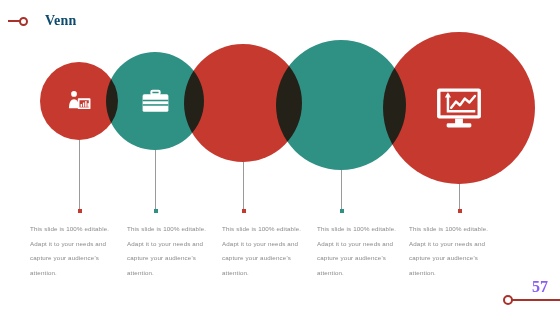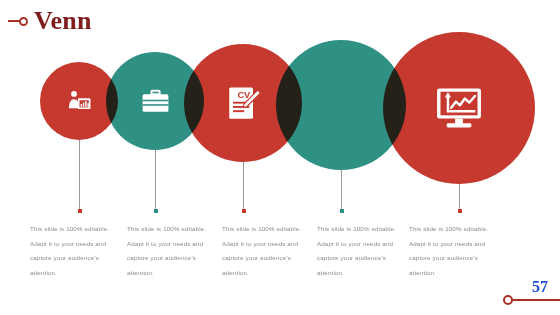--- a/index.html
+++ b/index.html
@@ -37,25 +37,25 @@
   .title-marker-ring {
     width: 9px;
     height: 9px;
     border: 2px solid #a8312a;
     border-radius: 50%;
     box-sizing: border-box;
     margin-left: -1px;
   }
   .title-text {
     font-family: "Liberation Serif", serif;
-    font-size: 26px;
+    font-size: 14px;
     font-weight: bold;
-    color: #7f1d1d;
+    color: #0c4a6e;
     letter-spacing: 0.2px;
-    margin-left: 6px;
+    margin-left: 17px;
     line-height: 1;
   }
 
   
   .venn-stage {
     position: absolute;
     left: 0;
     top: 44px;
     width: 560px;
     height: 150px;
@@ -101,21 +101,21 @@
   }
 
   
   .page-num {
     position: absolute;
     right: 12px;
     bottom: 19px;
     font-family: "Liberation Serif", serif;
     font-size: 16px;
     font-weight: bold;
-    color: #1d4ed8;
+    color: #8b5cf6;
   }
   .page-marker {
     position: absolute;
     right: 0px;
     bottom: 10px;
     display: flex;
     align-items: center;
   }
   .page-marker-ring {
     width: 10px;
@@ -161,30 +161,20 @@
       </svg>
     </div>
     <div class="venn-icon" style="left: 138.5px; top: 40.5px; width: 33px; height: 33px;">
       <svg width="33" height="33" viewBox="0 0 32 32">
         <rect x="12" y="5.5" width="8" height="3.6" rx="1.1" fill="none" stroke="#ffffff" stroke-width="2"></rect>
         <rect x="3.5" y="9" width="25" height="17" rx="1.6" fill="#ffffff"></rect>
         <rect x="3.5" y="14.3" width="25" height="1.5" fill="#2e9184"></rect>
         <rect x="3.5" y="18.6" width="25" height="1.5" fill="#2e9184"></rect>
       </svg>
     </div>
-    <div class="venn-icon" style="left: 223px; top: 39px; width: 40px; height: 40px;">
-      <svg width="40" height="40" viewBox="0 0 32 32">
-        <rect x="5" y="3.5" width="19" height="25" rx="1.2" fill="#ffffff"></rect>
-        <text x="11.5" y="12.2" font-family="Liberation Sans, sans-serif" font-size="7.4" font-weight="bold" fill="#c6392f">CV</text>
-        <rect x="8" y="15" width="13" height="1.5" fill="#c6392f"></rect>
-        <rect x="8" y="18.4" width="13" height="1.5" fill="#c6392f"></rect>
-        <rect x="8" y="21.8" width="9" height="1.5" fill="#c6392f"></rect>
-        <path d="M27.8 5.6 L30 7.9 L19.2 18.8 L16.1 19.7 L17 16.6 Z" fill="#ffffff" stroke="#c6392f" stroke-width="0.9" stroke-linejoin="round"></path>
-      </svg>
-    </div>
     <div class="venn-icon" style="left: 433px; top: 38px; width: 52px; height: 52px;">
       <svg width="52" height="52" viewBox="0 0 32 32">
         <rect x="2.5" y="4" width="27" height="18.5" rx="1.4" fill="#ffffff"></rect>
         <rect x="4.6" y="6" width="22.8" height="14.5" fill="#c6392f"></rect>
         <path d="M9.2 7.6 L9.2 18 L26 18" stroke="#ffffff" stroke-width="1.5" fill="none"></path>
         <path d="M9.2 6.3 L7.3 9.6 L11.1 9.6 Z" fill="#ffffff"></path>
         <path d="M11.2 15.8 L14.1 12.1 L16.6 14.3 L19.6 10.2 L22.4 12.6 L25.8 8.6" stroke="#ffffff" stroke-width="1.5" fill="none" stroke-linejoin="round" stroke-linecap="round"></path>
         <rect x="13.6" y="22.5" width="4.8" height="3.4" fill="#ffffff"></rect>
         <rect x="8.4" y="25.4" width="15.2" height="2.6" rx="0.9" fill="#ffffff"></rect>
       </svg>

